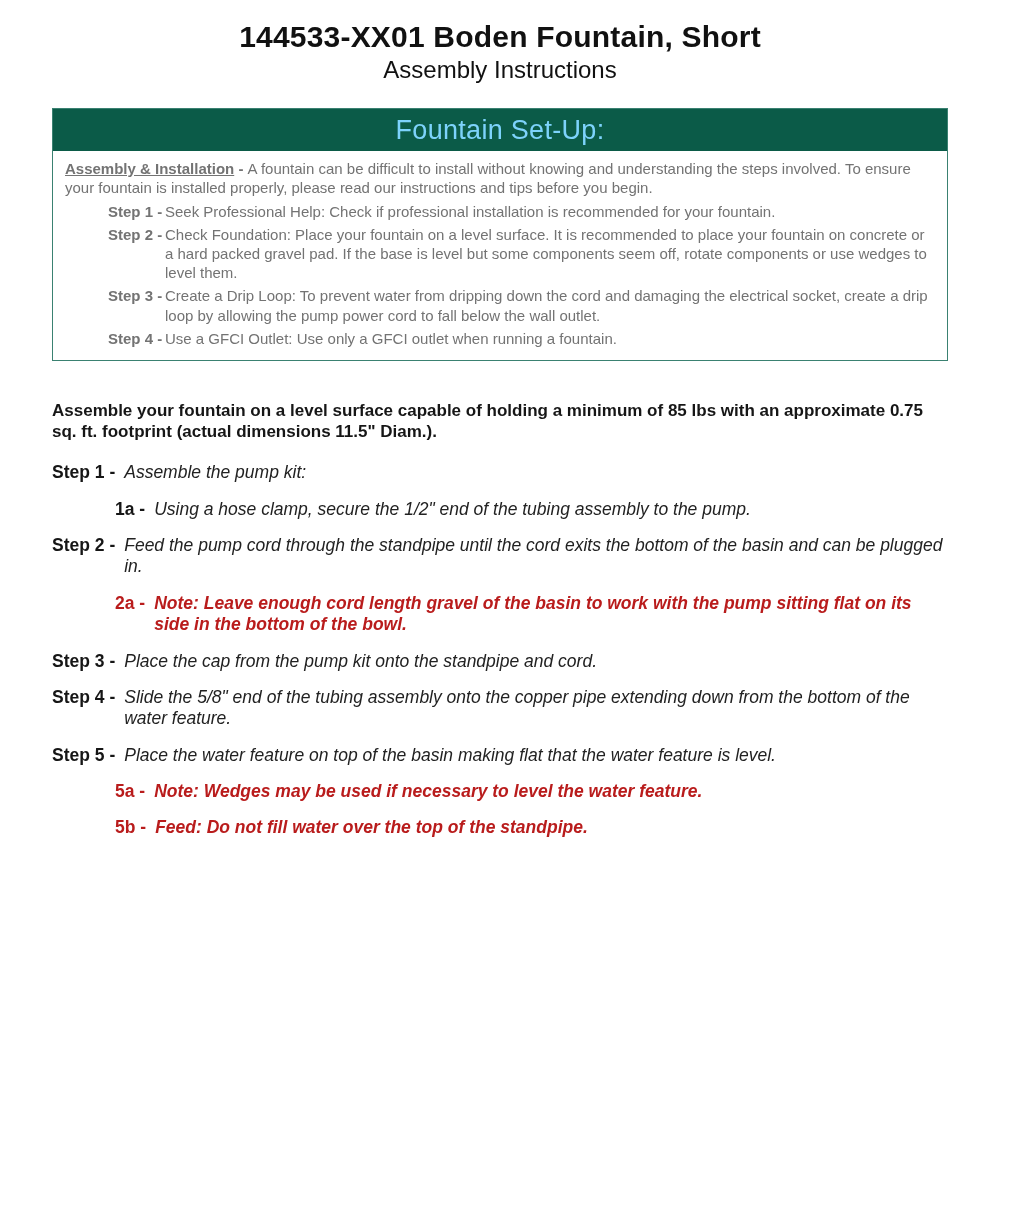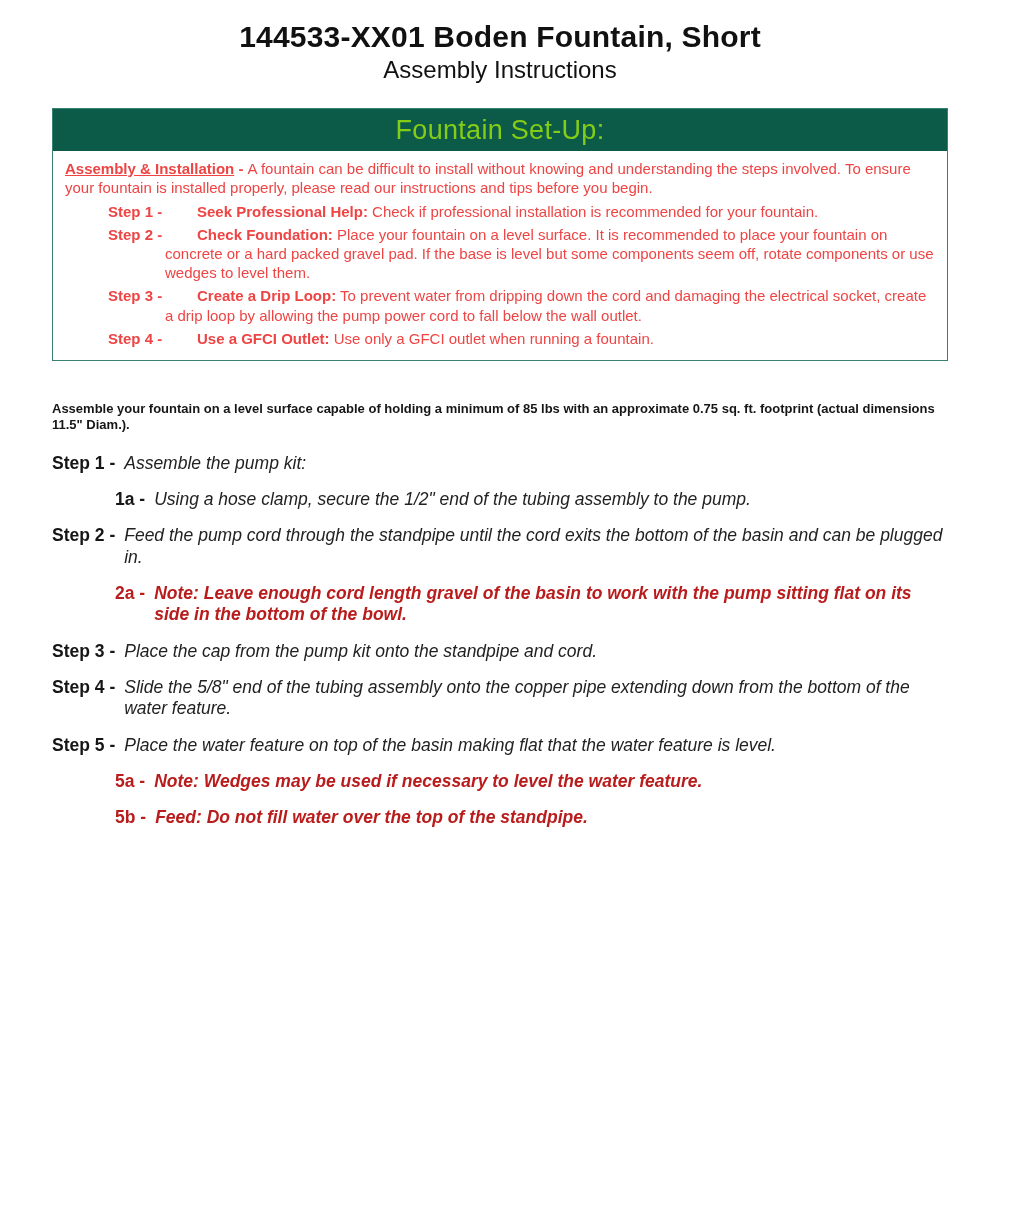--- a/index.html
+++ b/index.html
@@ -34,58 +34,58 @@
     line-height: 1.2;
   }
 
   
   .setup {
     border: 1px solid #3a8171;
     margin-bottom: 40px;
   }
   .banner {
     background: #0b5b48;
-    color: #84cc16;
+    color: #7dd3fc;
     height: 42px;
     display: flex;
     align-items: center;
     justify-content: center;
     font-size: 27px;
     font-weight: 400;
     letter-spacing: 0.3px;
   }
   .setup-body {
     padding: 8px 12px 12px 12px;
     font-size: 15px;
     line-height: 1.28;
-    color: #ef4444;
+    color: #737373;
   }
   .setup-intro { margin-bottom: 4px; }
   .lead-underline {
     font-weight: 700;
     text-decoration: underline;
   }
   .sep-bold { font-weight: 700; }
   .setup-steps { padding-left: 43px; }
   .setup-step {
     display: flex;
     margin-top: 4px;
   }
   .s-label {
     font-weight: 700;
     flex: 0 0 57px;
     white-space: nowrap;
   }
   .s-text { flex: 1; }
-  .s-lead { font-weight: 700; margin-left: 32px; }
+  .s-lead { font-weight: 400; }
 
   
   .assembly-intro {
     font-weight: 700;
-    font-size: 13px;
+    font-size: 17px;
     line-height: 1.22;
     margin-bottom: 20px;
     color: #161616;
   }
   .a-step {
     display: flex;
     font-size: 17.5px;
     line-height: 1.22;
     margin-bottom: 15px;
     color: #222222;

